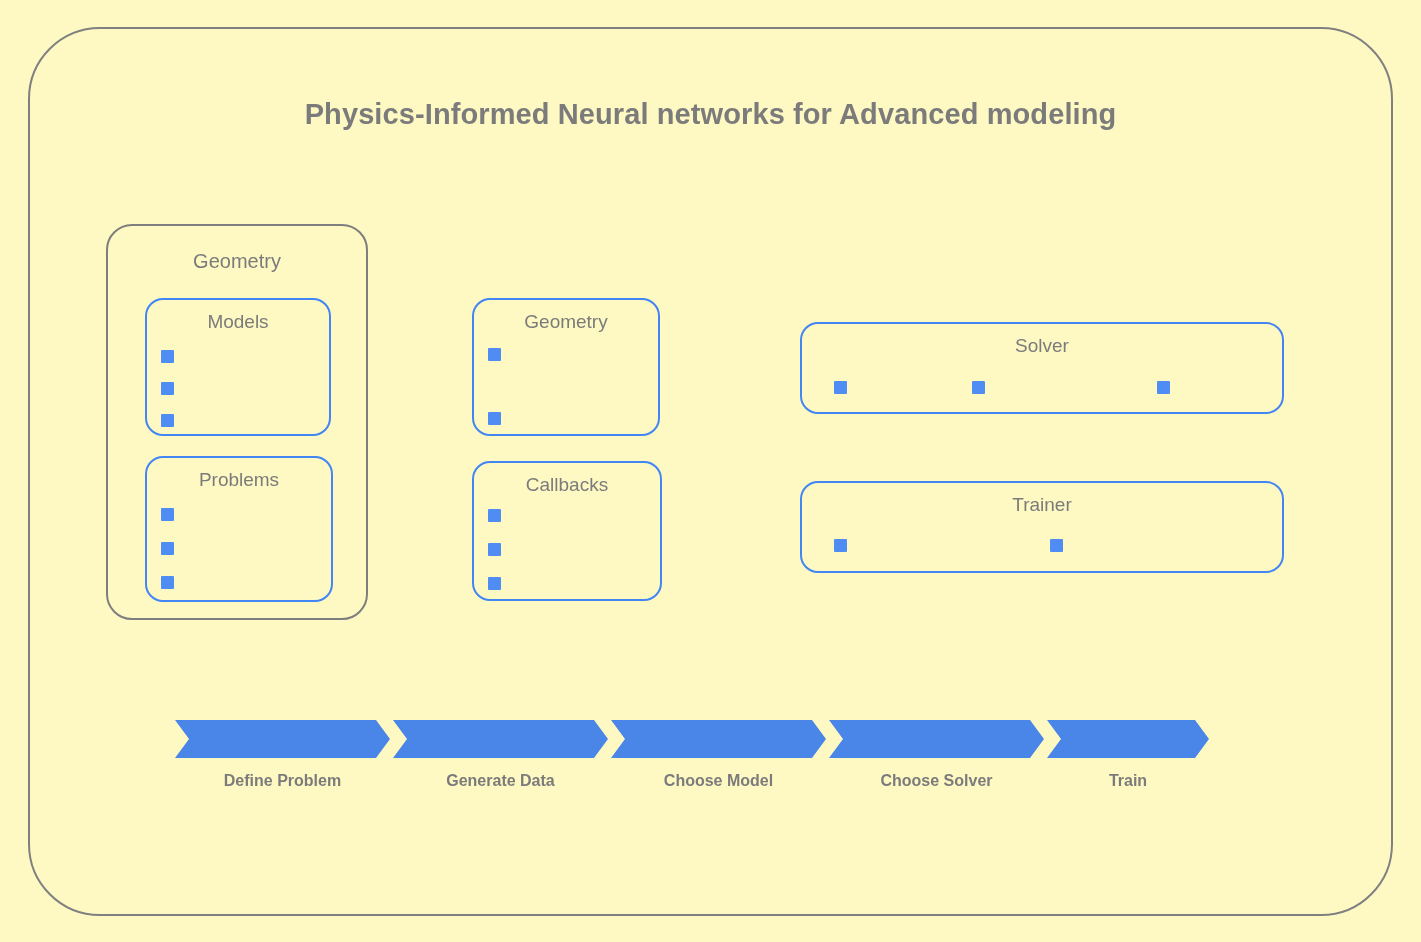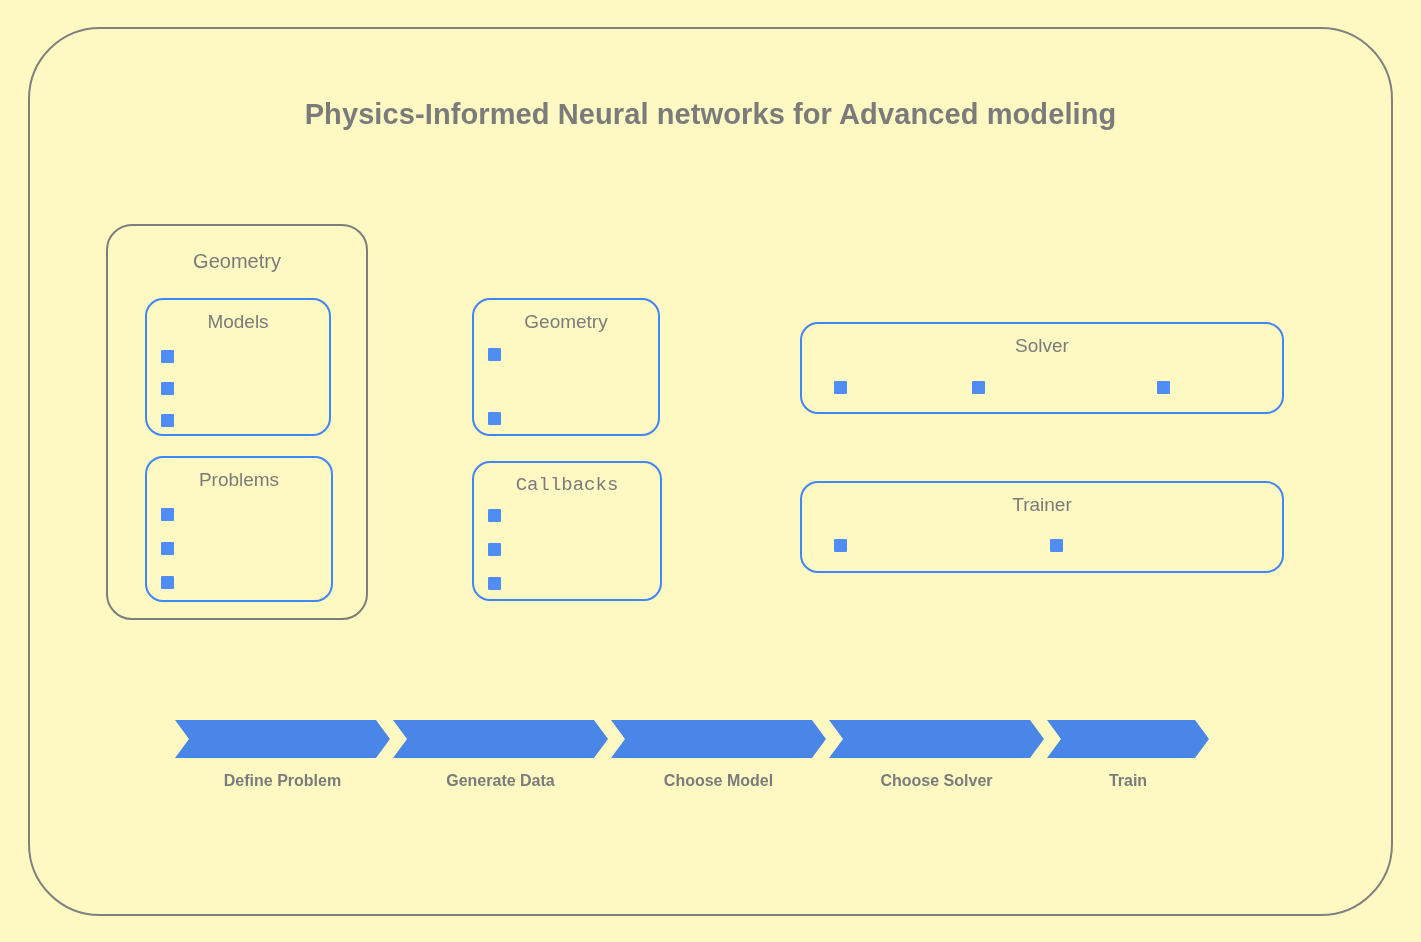--- a/index.html
+++ b/index.html
@@ -84,21 +84,21 @@
     width: 100%;
     text-align: center;
     color: #7b7b7b;
     font-size: 19px;
     top: 11px;
   }
 
   #panel-models    { left: 145px; top: 298px; width: 186px; height: 138px; }
   #panel-problems  { left: 145px; top: 456px; width: 188px; height: 146px; }
   #panel-geometry  { left: 472px; top: 298px; width: 188px; height: 138px; padding-left: 35px; }
-  #panel-callbacks { left: 472px; top: 461px; width: 190px; height: 140px; font-family: Liberation Mono, monospace; }
+  #panel-callbacks { left: 472px; top: 461px; width: 190px; height: 140px; }
   #panel-solver    { left: 800px; top: 322px; width: 484px; height: 92px; }
   #panel-trainer   { left: 800px; top: 481px; width: 484px; height: 92px; }
 
   
   .cube {
     position: absolute;
     width: 13px;
     height: 13px;
     background: #4f8df5;
     border-radius: 1px;

